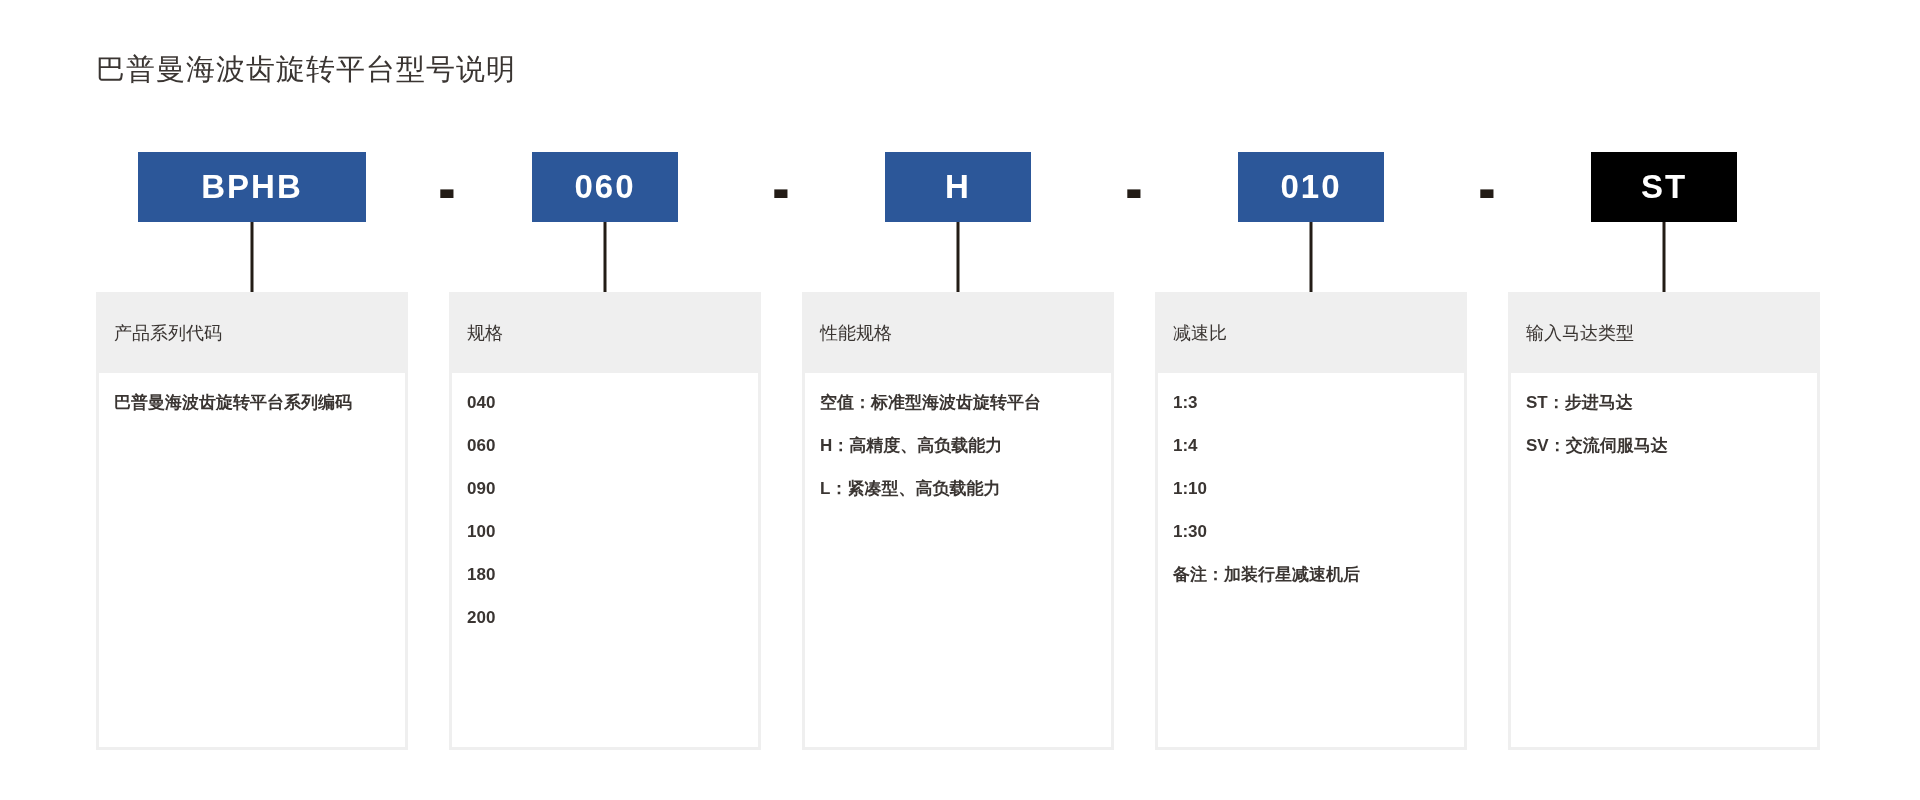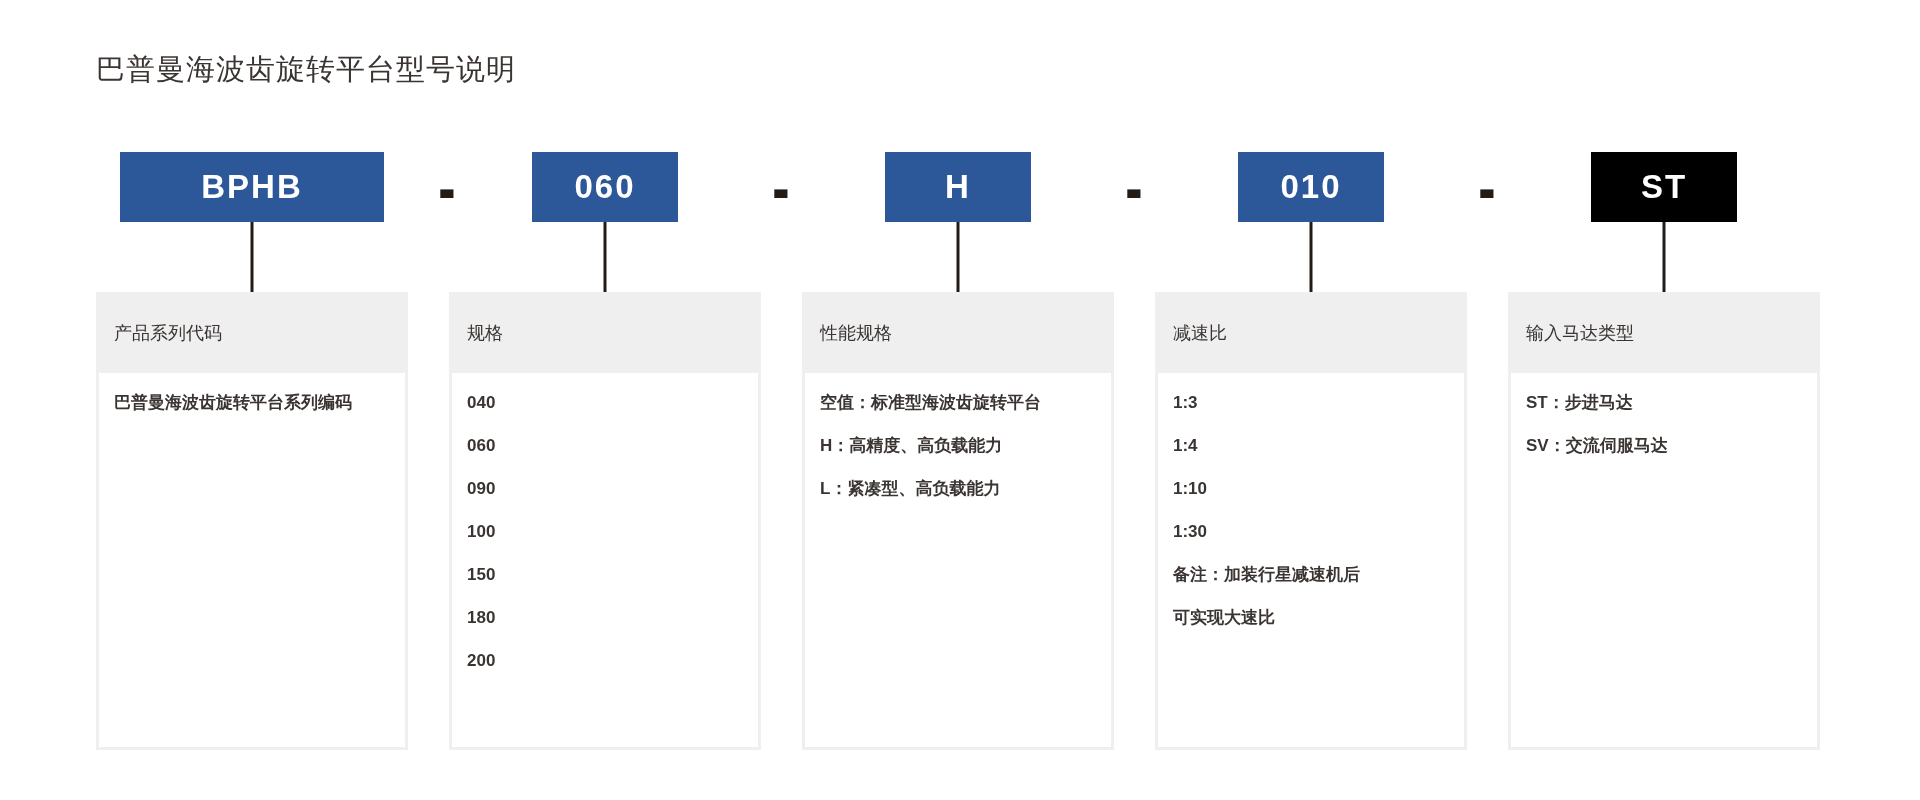--- a/index.html
+++ b/index.html
@@ -14,21 +14,21 @@
     font-size:29px;font-weight:normal;letter-spacing:1px;color:#3a3532;
   }
   .column{position:absolute;top:152px;width:312px;}
   .c1{left:96px;} .c2{left:449px;} .c3{left:802px;} .c4{left:1155px;} .c5{left:1508px;}
   .code-box{
     position:absolute;top:0;left:50%;transform:translateX(-50%);
     width:146px;height:70px;background:#2c5799;color:#ffffff;
     display:flex;align-items:center;justify-content:center;
     font-size:33px;font-weight:bold;letter-spacing:2px;
   }
-  .code-box.wide{width:264px;}
+  .code-box.wide{width:228px;}
   .connector{
     position:absolute;top:70px;left:50%;transform:translateX(-50%);
     width:3px;height:70px;background:#231c16;
   }
   .card{position:absolute;top:140px;left:0;width:312px;height:445px;box-sizing:border-box;}
   .card-header{
     height:81px;background:#efefef;display:flex;align-items:center;
     padding:0 18px;font-size:18px;color:#3a3532;box-sizing:border-box;
   }
   .card-body{
@@ -79,21 +79,20 @@
     <div class="connector" style="background: rgb(35, 28, 22);"></div>
     <div class="card">
       <div class="card-header" style="background: rgb(239, 239, 239);">
         <span>规格</span>
       </div>
       <div class="card-body">
           <div class="card-line">040</div>
           <div class="card-line">060</div>
           <div class="card-line">090</div>
           <div class="card-line">100</div>
-          <div class="card-line">150</div>
           <div class="card-line">180</div>
           <div class="card-line">200</div>
         </div>
     </div>
   </div>
 
   <div class="column c3">
     <div class="code-box" style="background: rgb(44, 87, 153);">
       <span>H</span>
     </div>
@@ -118,21 +117,20 @@
     <div class="card">
       <div class="card-header" style="background: rgb(239, 239, 239);">
         <span>减速比</span>
       </div>
       <div class="card-body">
           <div class="card-line">1:3</div>
           <div class="card-line">1:4</div>
           <div class="card-line">1:10</div>
           <div class="card-line">1:30</div>
           <div class="card-line">备注：加装行星减速机后</div>
-          <div class="card-line">可实现大速比</div>
         </div>
     </div>
   </div>
 
   <div class="column c5">
     <div class="code-box" style="background: #000000; text-align: right;">
       <span>ST</span>
     </div>
     <div class="connector" style="background: rgb(35, 28, 22);"></div>
     <div class="card">

